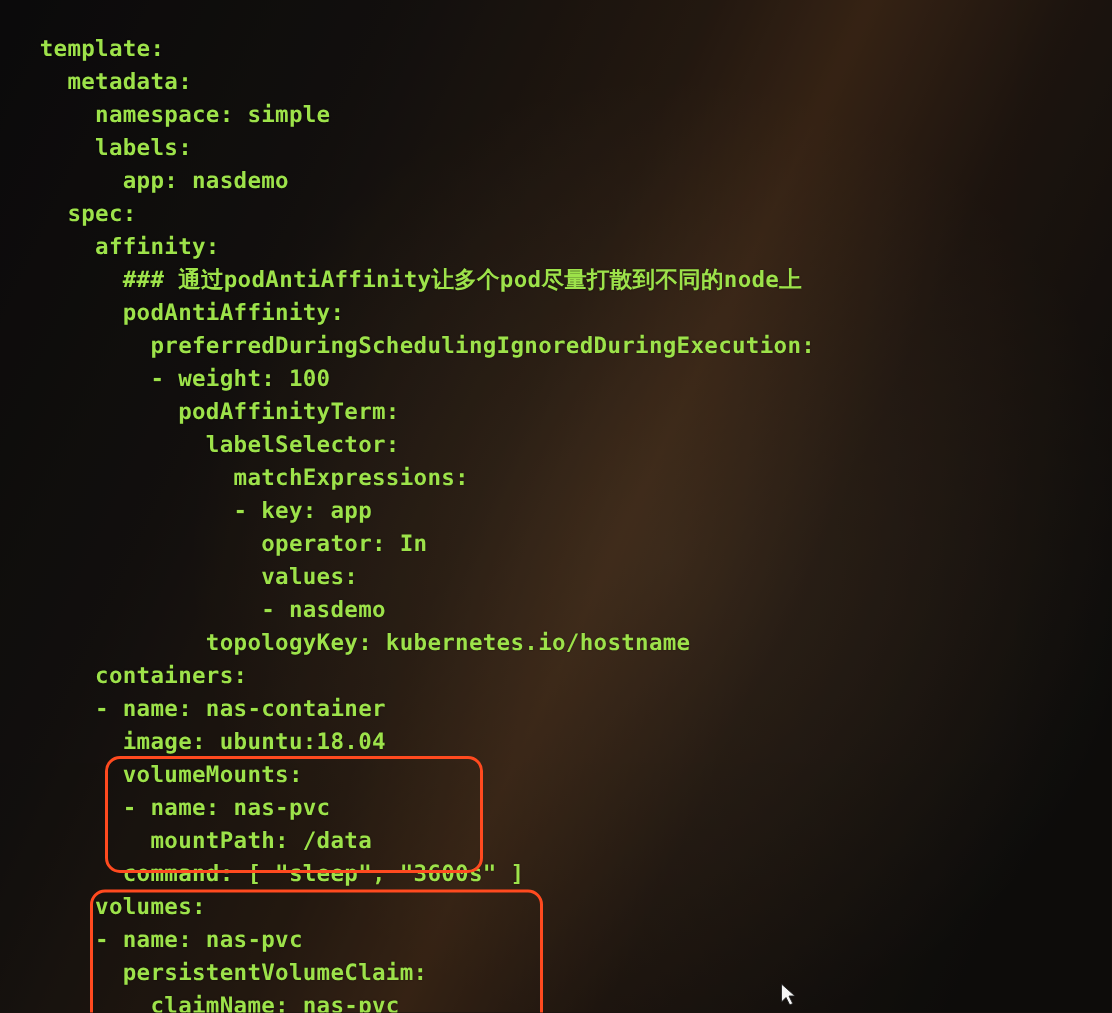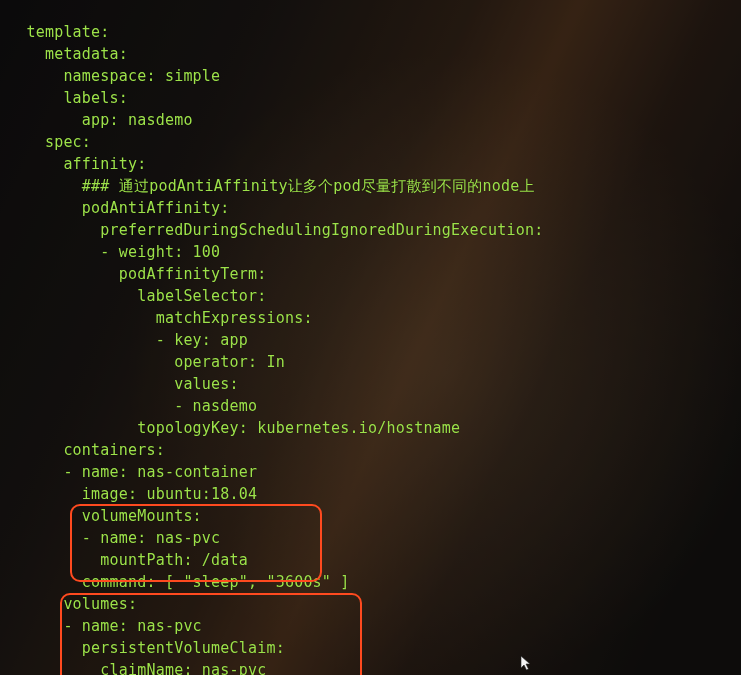--- a/index.html
+++ b/index.html
@@ -28,21 +28,21 @@
     background: rgba(10,10,10,0.55);
   }
   .code {
     position: relative;
     white-space: pre;
     color: #9de24a;
     padding: 6px 0 0 8px;
     letter-spacing: 0.2px;
     text-shadow: 0 0 1px rgba(0,0,0,0.6);
   }
-  .code .line { display: block; }
+  .code .line { display: block; font-weight: bold; }
   .box {
     position: absolute;
     border: 2px solid #ff4a1f;
     border-radius: 10px;
     pointer-events: none;
   }
   #box1 { left: 70px; top: 504px; width: 248px; height: 74px; }
   #box2 { left: 60px; top: 593px; width: 298px; height: 95px; }
   .cursor {
     position: absolute;

